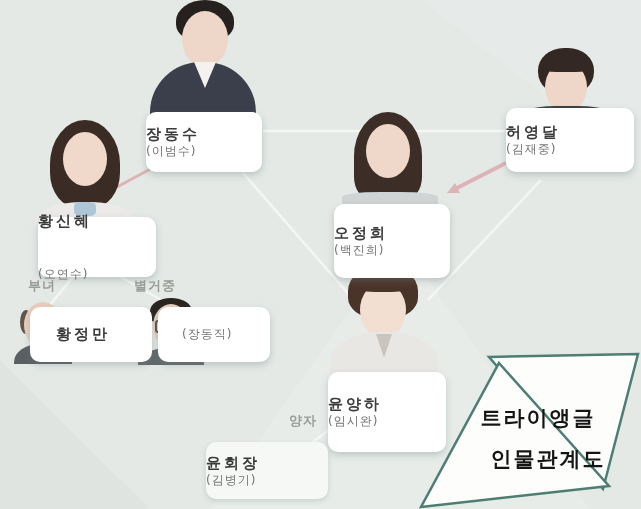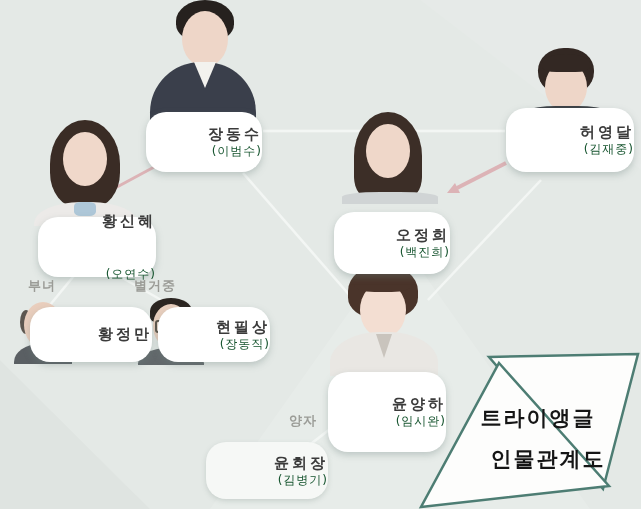--- a/index.html
+++ b/index.html
@@ -2,25 +2,25 @@
 <html><head>
 <meta charset="utf-8">
 <style>
   html,body{margin:0;padding:0;}
   body{font-family:"DejaVu Sans","Liberation Sans",sans-serif;}
   #canvas{position:relative;width:641px;height:509px;background:#e4e9e6;overflow:hidden;}
   svg{position:absolute;left:0;top:0;}
   .avatar{position:absolute;}
   .avatar div{position:absolute;}
   .face{background:#eed6c8;border-radius:50%;}
-  .card{position:absolute;background:#ffffff;border-radius:20px;
-        box-shadow:0 3px 7px rgba(110,130,125,.35);text-align:right;
+  .card{position:absolute;background:#ffffff;border-radius:10px;
+        box-shadow:0 3px 7px rgba(110,130,125,.35);text-align:left;
         display:flex;flex-direction:column;justify-content:center;}
   .card .nm{font-weight:bold;font-size:15px;color:#3b3b3b;letter-spacing:3px;line-height:1.35;}
-  .card .ac{font-size:12px;color:#14532d;letter-spacing:1px;line-height:1.3;}
+  .card .ac{font-size:12px;color:#737373;letter-spacing:1px;line-height:1.3;}
   .rel{position:absolute;font-size:13px;font-weight:bold;color:#9b9c97;letter-spacing:1px;}
   .logo-text{position:absolute;width:180px;text-align:center;font-weight:bold;
              font-size:21px;color:#151515;letter-spacing:2px;}
 </style>
 </head>
 <body>
 
 <div id="canvas">
 
   <svg width="641" height="509">
@@ -103,31 +103,30 @@
   <div class="card" style="left:506px;top:108px;width:128px;height:64px;">
     <div class="nm">허영달</div>
     <div class="ac">(김재중)</div>
   </div>
 
   <div class="card" style="left:38px;top:217px;width:118px;height:60px;gap:36px;">
     <div class="nm">황신혜</div>
     <div class="ac">(오연수)</div>
   </div>
 
-  <div class="card" style="left:334px;top:212px;width:116px;height:62px;">
+  <div class="card" style="left:334px;top:204px;width:116px;height:74px;">
     <div class="nm">오정희</div>
     <div class="ac">(백진희)</div>
   </div>
 
   <div class="card" style="left:30px;top:307px;width:122px;height:55px;padding-left:26px;box-sizing:border-box;">
     <div class="nm">황정만</div>
   </div>
 
   <div class="card" style="left:158px;top:307px;width:112px;height:55px;padding-left:24px;box-sizing:border-box;">
-    <div class="nm">현필상</div>
     <div class="ac">(장동직)</div>
   </div>
 
   <div class="card" style="left:328px;top:372px;width:118px;height:80px;">
     <div class="nm">윤양하</div>
     <div class="ac">(임시완)</div>
   </div>
 
   <div class="card" style="left:206px;top:442px;width:122px;height:57px;background:#f6f8f6;box-shadow:0 2px 5px rgba(110,130,125,.25);">
     <div class="nm">윤회장</div>

